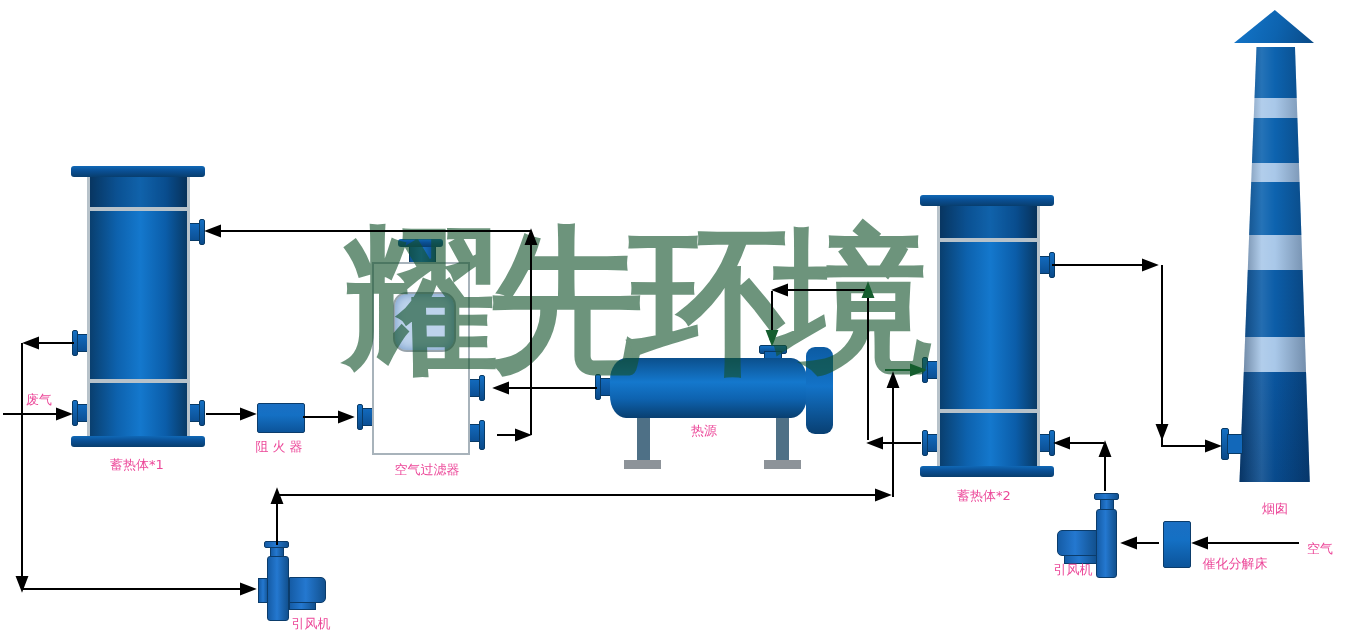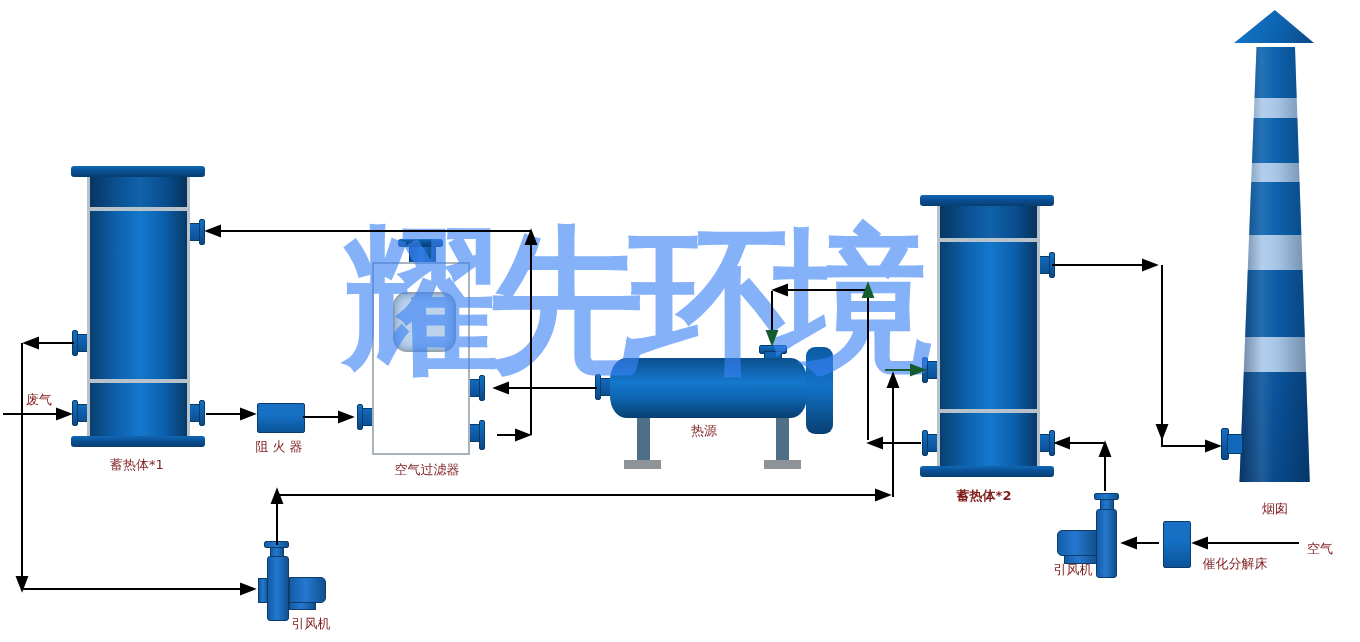--- a/index.html
+++ b/index.html
@@ -1,18 +1,18 @@
 <!DOCTYPE html>
 <html><head>
 <meta charset="utf-8">
 <style>
   html,body{margin:0;padding:0;background:#fff;}
   #stage{position:relative;width:1360px;height:642px;background:#fff;overflow:hidden;
          font-family:"DejaVu Sans","Liberation Sans",sans-serif;}
-  .lbl{position:absolute;font-size:13px;color:#7f1d1d;white-space:nowrap;text-align:center;z-index:7;}
+  .lbl{position:absolute;font-size:13px;color:#ec4899;white-space:nowrap;text-align:center;z-index:7;}
   .eq{position:absolute;z-index:2;}
   .vbody{position:absolute;z-index:2;
      background:linear-gradient(90deg,#093f6f 0%,#0d62ae 28%,#1478cd 52%,#0b5da9 78%,#083a66 100%);
      border-left:3px solid #b7c2ca;border-right:3px solid #b7c2ca;}
   .vplate{position:absolute;z-index:3;border-radius:3px;
      background:linear-gradient(180deg,#1068b6 0%,#0a4f94 45%,#083e6e 100%);}
   .divider{position:absolute;left:0;right:0;height:4px;background:#b7c2ca;z-index:3;}
   .darkcap{position:absolute;left:0;right:0;top:0;background:rgba(4,24,48,0.22);z-index:3;}
   .noz{position:absolute;width:15px;height:26px;z-index:4;}
   .noz::before{content:"";position:absolute;top:0;width:6px;height:100%;border-radius:2px;
@@ -20,21 +20,21 @@
   .noz::after{content:"";position:absolute;top:4px;width:9px;height:18px;
      background:linear-gradient(180deg,#1269bc 0%,#0c5095 100%);
      border-top:1px solid #083a66;border-bottom:1px solid #083a66;box-sizing:border-box;}
   .noz.l::before{left:0}.noz.l::after{left:6px}
   .noz.r::before{right:0}.noz.r::after{right:6px}
   .blockblue{position:absolute;z-index:2;border:1px solid #0b3c6b;border-radius:2px;
      background:linear-gradient(180deg,#1b6fc3 0%,#1470c4 40%,#0c549a 100%);}
   .fanpart{position:absolute;z-index:2;border:1px solid #0b3c6b;box-sizing:border-box;
      background:linear-gradient(90deg,#155ca6 0%,#2478d0 45%,#12518f 100%);}
   #watermark{position:absolute;left:342px;top:222px;z-index:5;font-size:158px;font-weight:bold;
-     letter-spacing:-14px;color:#3b82f6;opacity:0.62;white-space:nowrap;line-height:1;}
+     letter-spacing:-14px;color:#14532d;opacity:0.62;white-space:nowrap;line-height:1;}
   #pipes{position:absolute;left:0;top:0;z-index:6;pointer-events:none;}
 </style>
 </head>
 <body>
 
 <div id="stage">
 
   <div class="eq">
     <div class="vplate" style="left:71px;top:166px;width:134px;height:11px;"></div>
     <div class="vbody" style="left:87px;top:176px;width:97px;height:261px;">
@@ -225,20 +225,20 @@
           <polygon points="924,370 911,365 911,375"></polygon>
       </g>
     </g>
   </svg>
 
   <span class="lbl" style="left:26px;top:391px;">废气</span>
   <span class="lbl" style="left:92px;top:456px;width:90px;">蓄热体*1</span>
   <span class="lbl" style="left:241px;top:438px;width:80px;letter-spacing:4px;">阻火器</span>
   <span class="lbl" style="left:377px;top:461px;width:100px;">空气过滤器</span>
   <span class="lbl" style="left:674px;top:422px;width:60px;">热源</span>
-  <span class="lbl" style="left:939px;top:487px;width:90px;font-weight:bold;">蓄热体*2</span>
+  <span class="lbl" style="left:939px;top:487px;width:90px;">蓄热体*2</span>
   <span class="lbl" style="left:1245px;top:500px;width:60px;">烟囱</span>
   <span class="lbl" style="left:271px;top:615px;width:80px;">引风机</span>
   <span class="lbl" style="left:1033px;top:561px;width:80px;">引风机</span>
   <span class="lbl" style="left:1185px;top:555px;width:100px;">催化分解床</span>
   <span class="lbl" style="left:1307px;top:540px;">空气</span>
 
 </div>
 
 </body></html>

